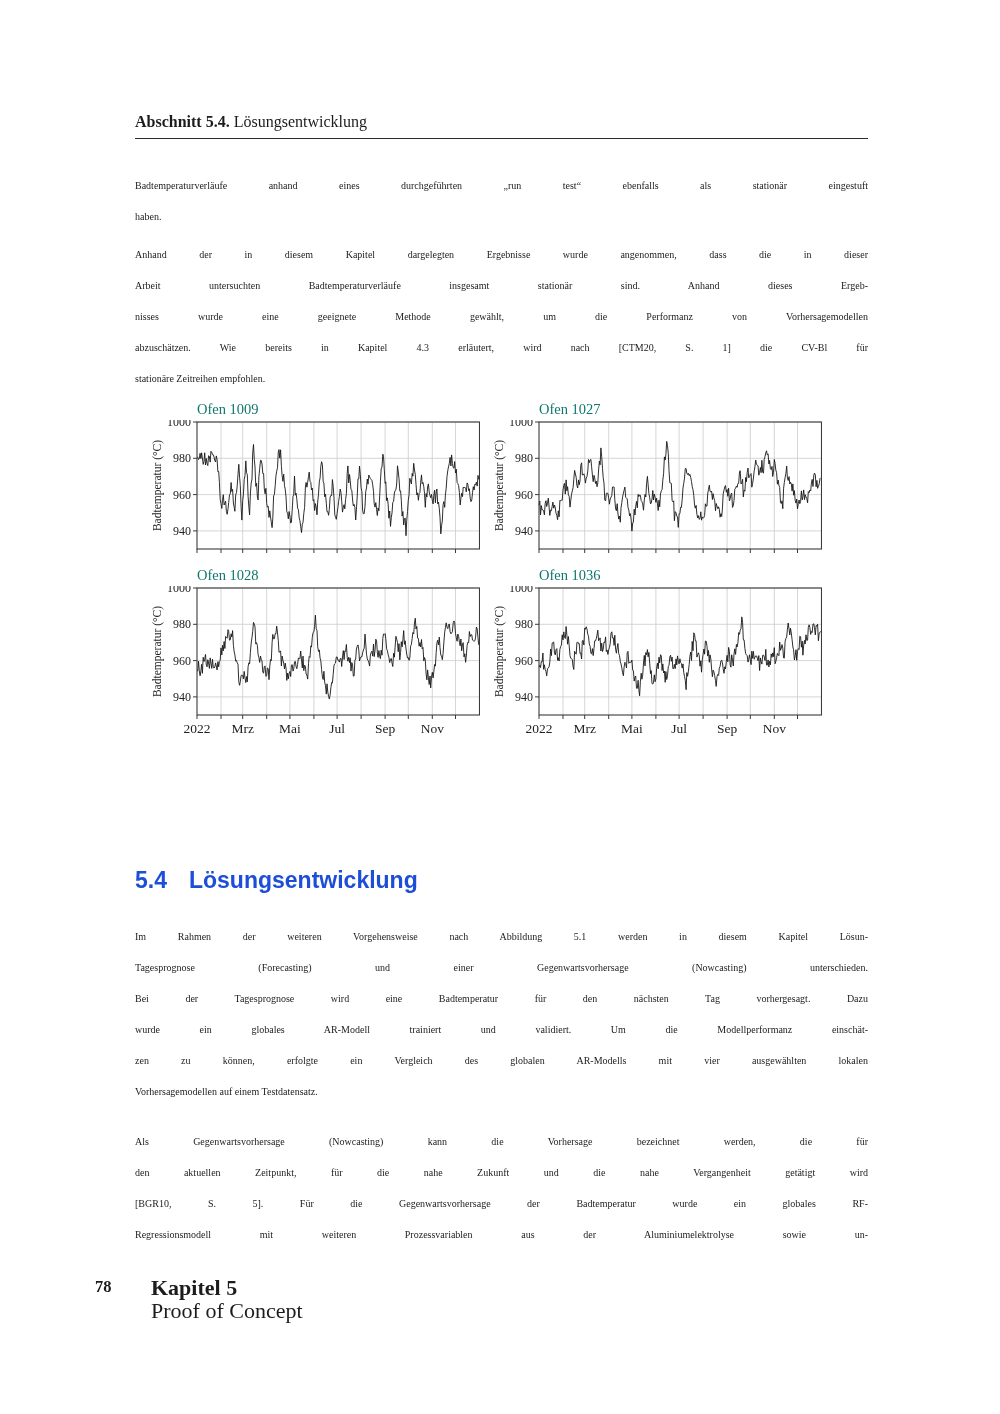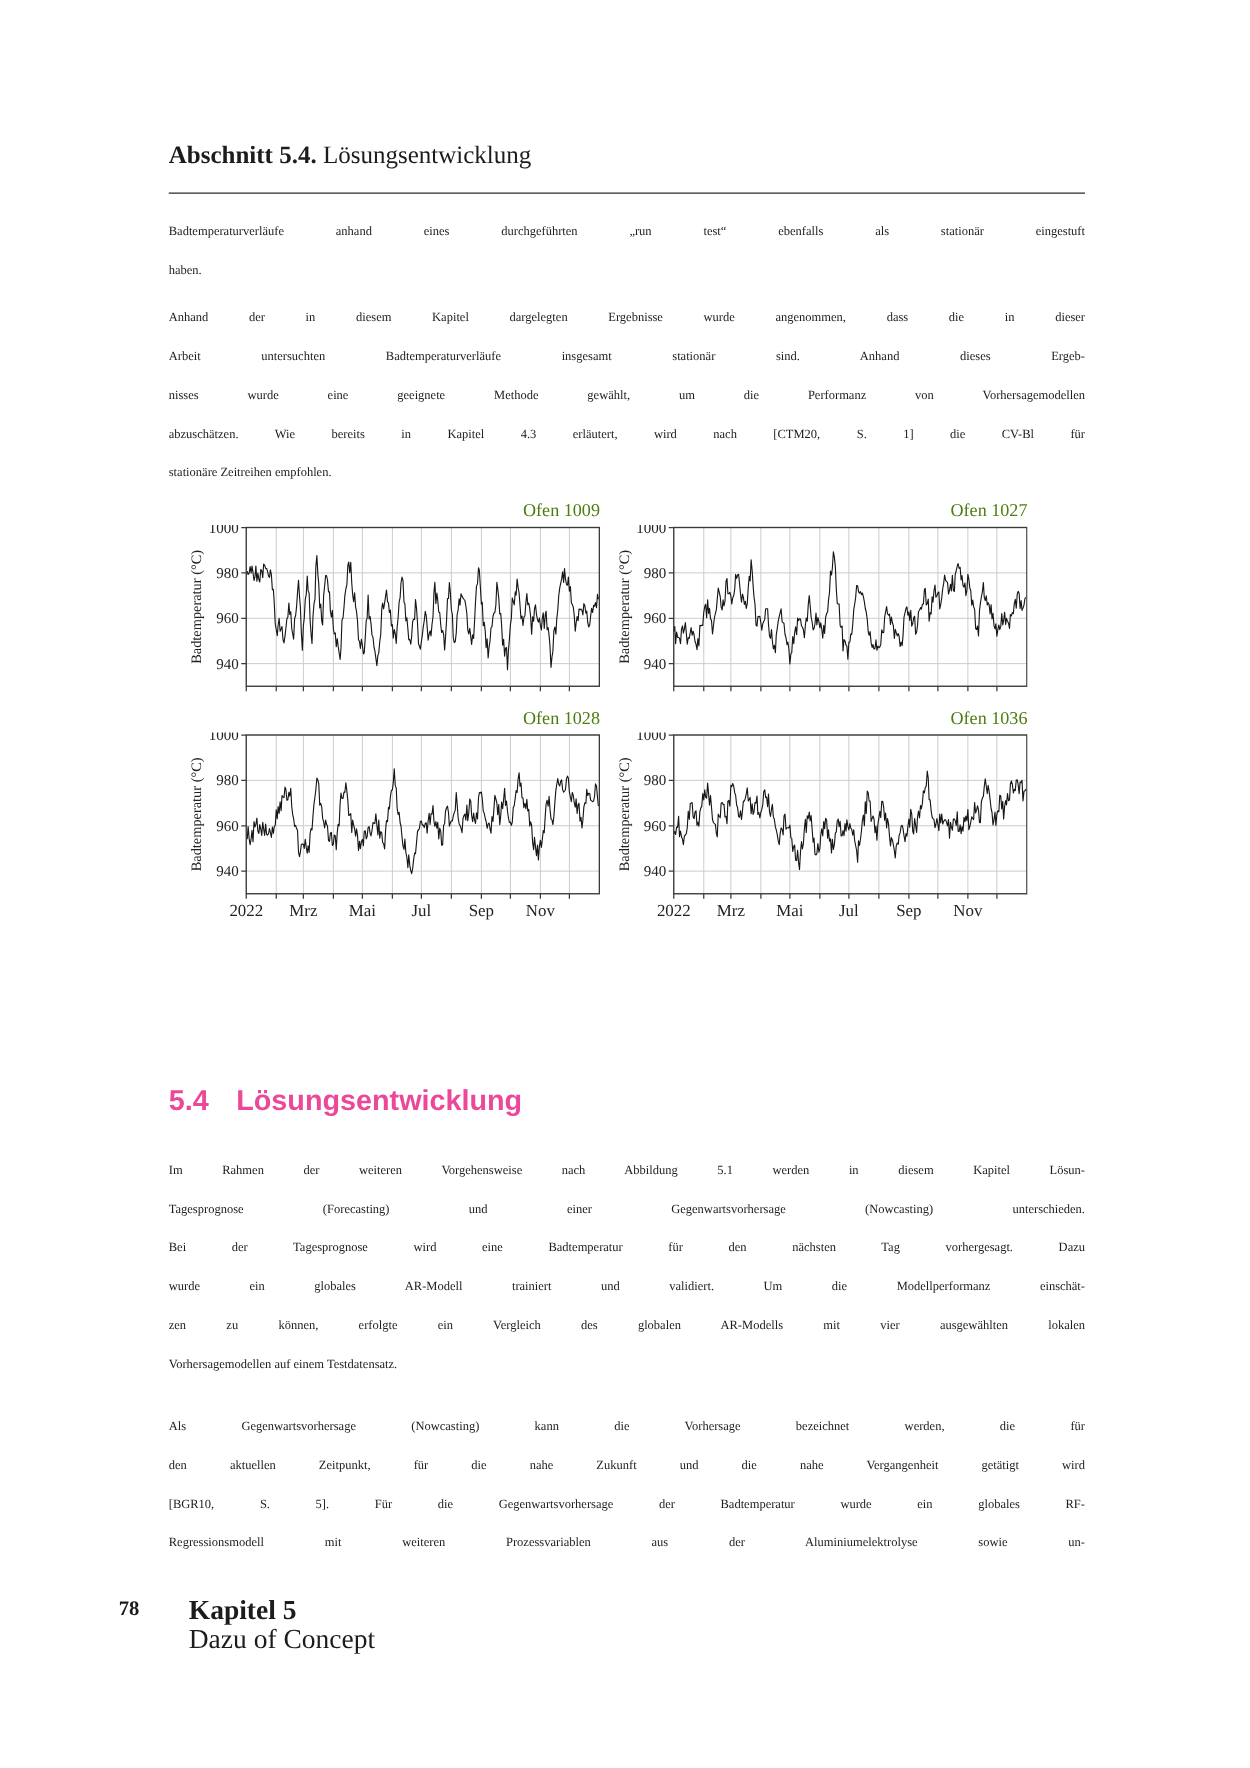--- a/index.html
+++ b/index.html
@@ -1,38 +1,38 @@
 <!DOCTYPE html>
 <html><head>
 <meta charset="utf-8">
 <style>
   html,body{margin:0;padding:0;background:#ffffff;}
   .page{position:relative;width:1000px;height:1414px;background:#ffffff;
         font-family:"Liberation Serif", serif;color:#1c1c1c;overflow:hidden;}
   .block{position:absolute;}
   
-  .runhead{left:135px;top:113px;width:733px;font-size:20px;
-           border-bottom:1.6px solid #2b2b2b;padding-bottom:18px;}
+  .runhead{left:135px;top:113px;width:733px;font-size:16px;
+           border-bottom:1.6px solid #2b2b2b;padding-bottom:7px;}
   .runhead b{font-weight:bold;}
   
   .para{left:135px;width:733px;font-size:10px;line-height:31px;}
   .jl{display:block;text-align:justify;text-align-last:justify;
       -moz-text-align-last:justify;white-space:normal;}
   .jl.lastleft{text-align-last:left;-moz-text-align-last:left;}
   
   .figure{left:150px;top:398px;width:672px;display:grid;
           grid-template-columns:330px 330px;column-gap:12px;row-gap:6px;}
   .chartcell{width:330px;}
-  .chart-title{font-size:14.5px;color:#4d7c0f;text-align:right;
+  .chart-title{font-size:14.5px;color:#0f766e;text-align:left;
                padding-left:47px;height:22px;line-height:22px;}
   .chartcell svg{display:block;}
   .caption{left:205px;top:755px;width:558px;font-size:15.6px;line-height:25px;}
   
   .secheading{left:135px;top:867px;font-family:"Liberation Sans", sans-serif;
-              font-weight:bold;font-size:23px;color:#ec4899;}
+              font-weight:bold;font-size:23px;color:#1d4ed8;}
   .secheading .num{margin-right:22px;}
   
   .footer{left:95px;top:1276px;display:flex;align-items:flex-start;}
   .footer .pageno{font-weight:bold;font-size:16.5px;width:38px;padding-top:1px;}
   .footer .bar{width:4px;border-radius:1px;margin-right:14px;}
   .footer .chap{font-size:22px;line-height:23px;}
   .footer .chap .c1{font-weight:bold;}
 </style>
 </head>
 <body>
@@ -264,17 +264,17 @@
       <span class="jl">den aktuellen Zeitpunkt, für die nahe Zukunft und die nahe Vergangenheit getätigt wird</span>
       <span class="jl">[BGR10, S. 5]. Für die Gegenwartsvorhersage der Badtemperatur wurde ein globales RF-</span>
       <span class="jl">Regressionsmodell mit weiteren Prozessvariablen aus der Aluminiumelektrolyse sowie un-</span>
     </div>
 
   <div class="block footer">
     <div class="pageno">78</div>
     <div class="bar" style="background: rgb(123, 194, 74);"></div>
     <div class="chap">
       <div class="c1">Kapitel 5</div>
-      <div class="c2">Dazu of Concept</div>
+      <div class="c2">Proof of Concept</div>
     </div>
   </div>
 
 </div>
 
 </body></html>

